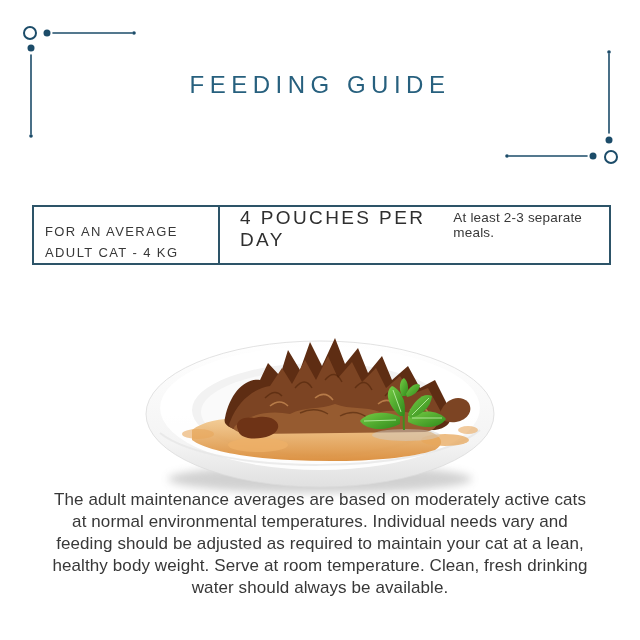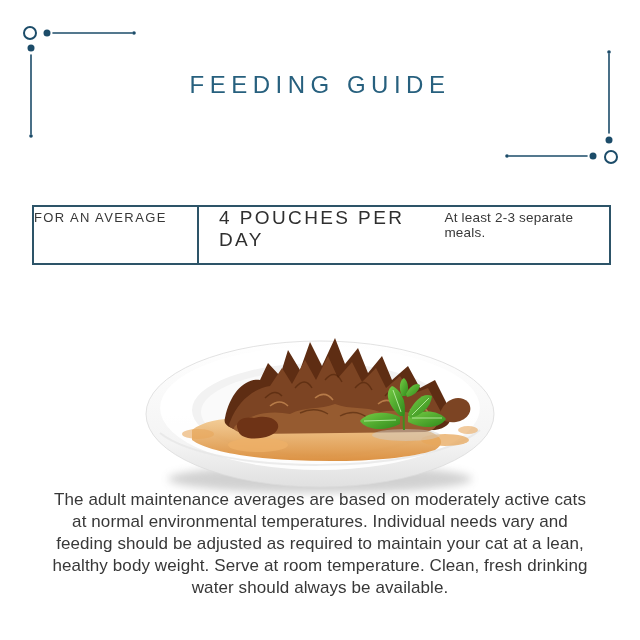--- a/index.html
+++ b/index.html
@@ -21,24 +21,24 @@
     text-align:center; font-size:24px; font-weight:400;
     letter-spacing:5.5px; color:var(--title);
   }
   
   .guide-table {
     position:absolute; left:32px; top:205px; width:579px; height:60px;
     border:2px solid var(--table-border); box-sizing:border-box;
     display:flex; background:#ffffff;
   }
   .cell-label {
-    width:165px; box-sizing:border-box;
+    width:186px; box-sizing:border-box;
     border-right:2px solid var(--table-border);
-    display:flex; flex-direction:column; justify-content:space-between;
-    font-size:13px; letter-spacing:1.4px;
+    display:flex; flex-direction:column; justify-content:flex-end;
+    padding-left:11px; font-size:13px; letter-spacing:1.4px;
     color:var(--body-text); line-height:21px;
   }
   .cell-value {
     flex:1; display:flex; justify-content:center;
     padding-left:20px;
   }
   .value-heading { font-size:19px; letter-spacing:2.4px; color:var(--heading-text); }
   .value-sub { font-size:13.5px; letter-spacing:0.2px; color:var(--body-text); margin-top:3px; }
   
   .plate-svg { position:absolute; left:130px; top:318px; }
@@ -79,20 +79,21 @@
     <circle class="dot" cx="93" cy="110" r="3.5"></circle>
     <line x1="9" y1="110" x2="87" y2="110"></line>
     <circle class="dot" cx="7" cy="110" r="1.8"></circle>
   </svg>
 
   <h1 class="title">FEEDING GUIDE</h1>
 
   <div class="guide-table">
     <div class="cell-label">
       <div>FOR AN AVERAGE</div>
+      <div>ADULT CAT - 4 KG</div>
     </div>
     <div class="cell-value">
       <div class="value-heading">4 POUCHES PER DAY</div>
       <div class="value-sub">At least 2-3 separate meals.</div>
     </div>
   </div>
 
   <svg class="plate-svg" width="380" height="190" viewBox="0 0 380 190" role="img" aria-label="White plate with shredded meat chunks in gravy garnished with a fresh mint sprig">
     <defs>
       <linearGradient id="plateGrad" x1="0" y1="0" x2="0" y2="1">

